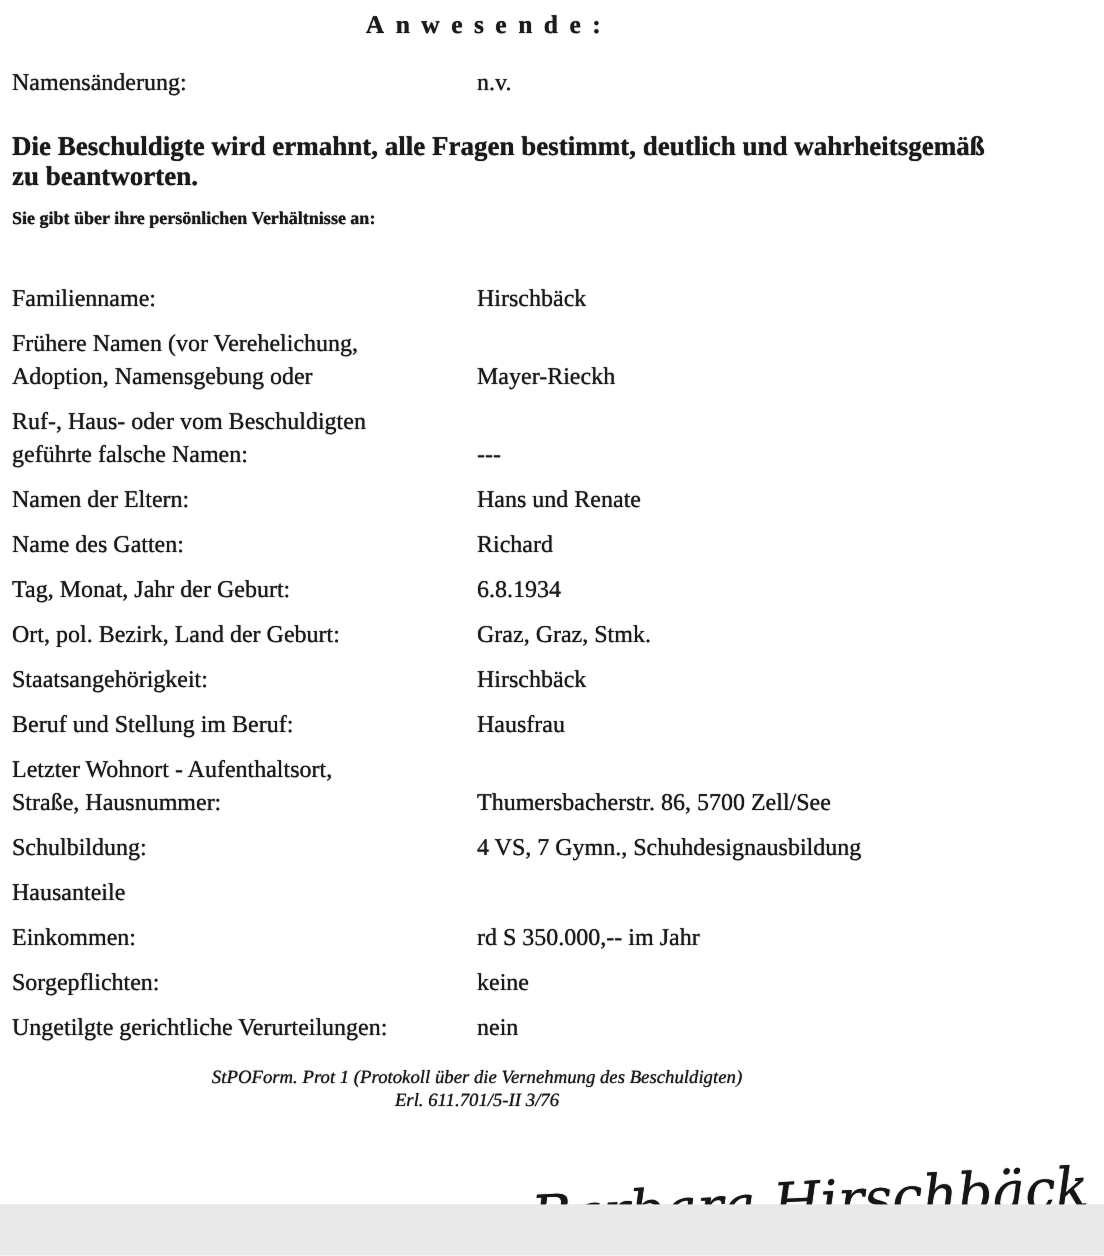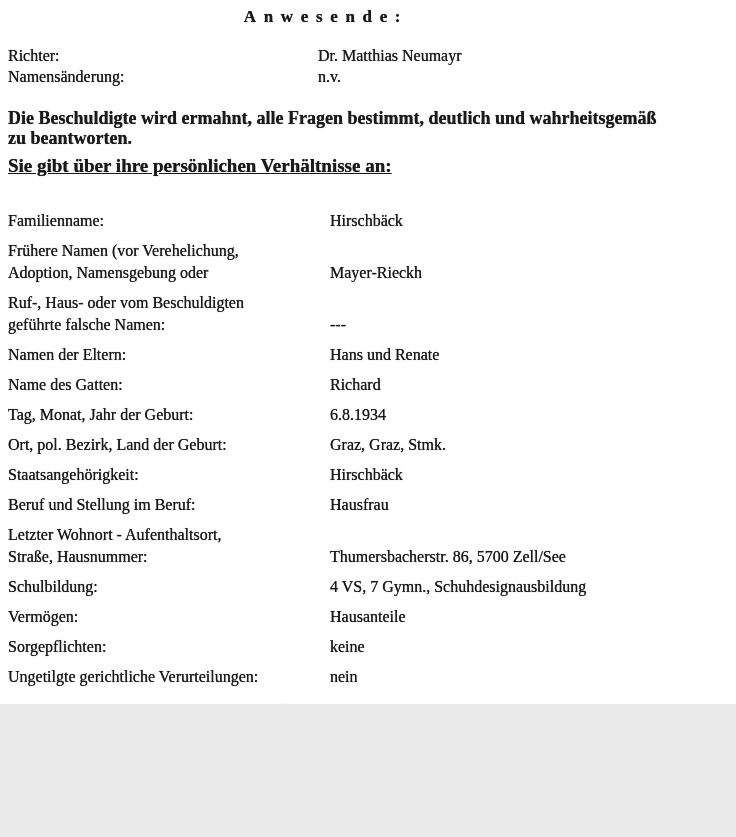--- a/index.html
+++ b/index.html
@@ -1,19 +1,19 @@
 <!DOCTYPE html>
 <html lang="de"><head>
 <meta charset="utf-8">
 <style>
   html, body { margin: 0; padding: 0; background: #e9e9e9; }
   .page {
     position: relative;
     width: 736px;
-    height: 704px;
+    height: 803px;
     margin: 0 auto;
     background: #ffffff;
     color: #1a1a1a;
     font-family: "Liberation Serif", "DejaVu Serif", serif;
     font-size: 16px;
     box-sizing: border-box;
     padding: 6px 0 0 8px;
     overflow: hidden;
     
     text-shadow: 0 0 0.7px currentColor;
@@ -35,27 +35,26 @@
   .attendees .label, .attendees .value { line-height: 21px; }
   .admonition {
     margin: 21px 0 0 0;
     font-size: 18px;
     font-weight: bold;
     line-height: 20px;
     width: 660px;
   }
   .intro {
     margin: 8px 0 0 0;
-    font-size: 19px;
+    font-size: 12px;
     font-weight: bold;
     line-height: 20px;
-    text-decoration: underline;
   }
   .fields { margin-top: 34px; }
-  .fields .row { margin-bottom: 8px; gap: 12px; }
+  .fields .row { margin-bottom: 8px; }
   .fields .lline, .fields .value { line-height: 22px; }
   .footer {
     width: 620px;
     text-align: center;
     font-size: 12.5px;
     line-height: 15px;
     margin-top: 14px;
     font-style: italic;
   }
   .signature {
@@ -73,24 +72,20 @@
   }
 </style>
 </head>
 <body>
 
 <div class="page">
 
   <div class="heading">Anwesende:</div>
 
   <div class="attendees">
-    <div class="row">
-      <div class="label">Richter:</div>
-      <div class="value">Dr. Matthias Neumayr</div>
-    </div>
     <div class="row">
       <div class="label">Namensänderung:</div>
       <div class="value">n.v.</div>
     </div>
   </div>
 
   <p class="admonition">Die Beschuldigte wird ermahnt, alle Fragen bestimmt, deutlich und wahrheitsgemäß zu beantworten.</p>
 
   <p class="intro">Sie gibt über ihre persönlichen Verhältnisse an:</p>
 
@@ -158,24 +153,27 @@
         </div>
         <div class="value">Thumersbacherstr. 86, 5700 Zell/See</div>
       </div>
       <div class="row">
         <div class="label">
           <span class="lline">Schulbildung:</span>
         </div>
         <div class="value">4 VS, 7 Gymn., Schuhdesignausbildung</div>
       </div>
       <div class="row">
+        <div class="value">Hausanteile</div>
+      </div>
+      <div class="row">
         <div class="label">
-          <span class="lline">Vermögen:</span>
+          <span class="lline">Einkommen:</span>
         </div>
-        <div class="value">Hausanteile</div>
+        <div class="value">rd S 350.000,-- im Jahr</div>
       </div>
       <div class="row">
         <div class="label">
           <span class="lline">Sorgepflichten:</span>
         </div>
         <div class="value">keine</div>
       </div>
       <div class="row">
         <div class="label">
           <span class="lline">Ungetilgte gerichtliche Verurteilungen:</span>

